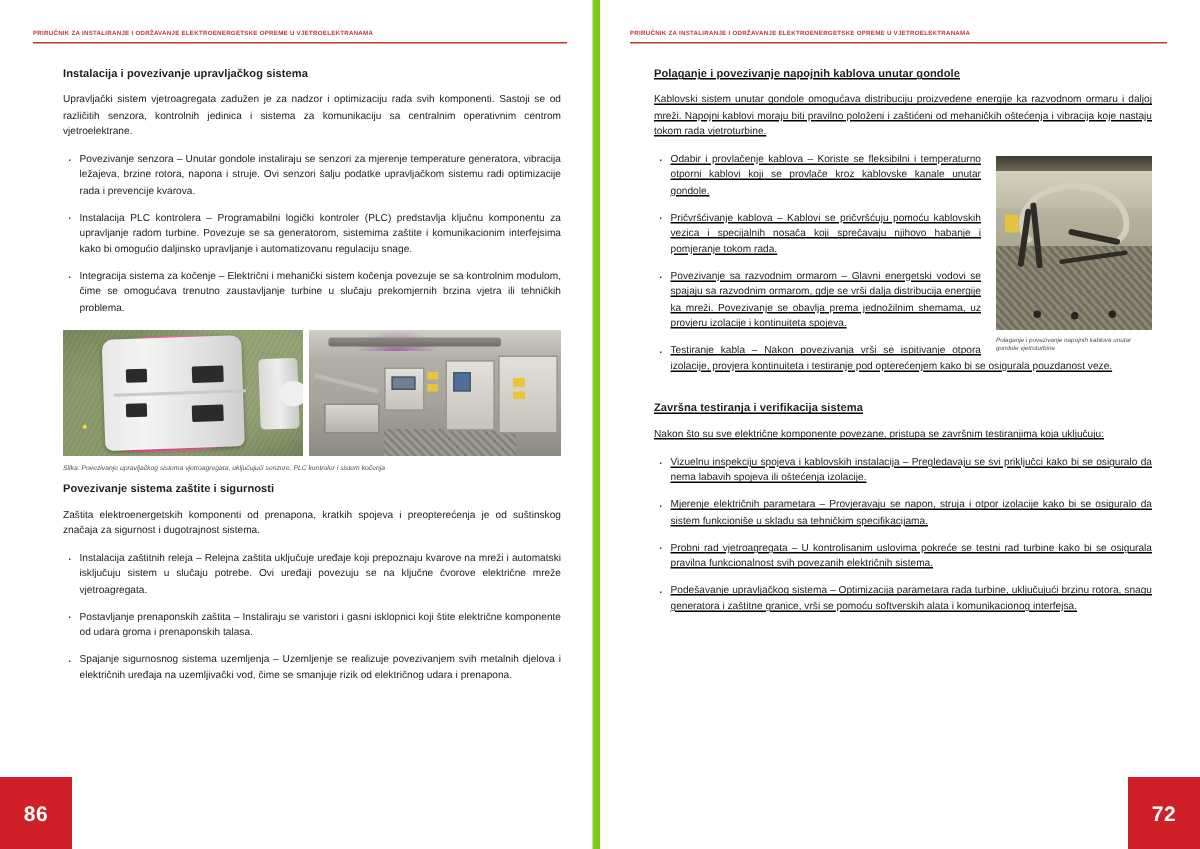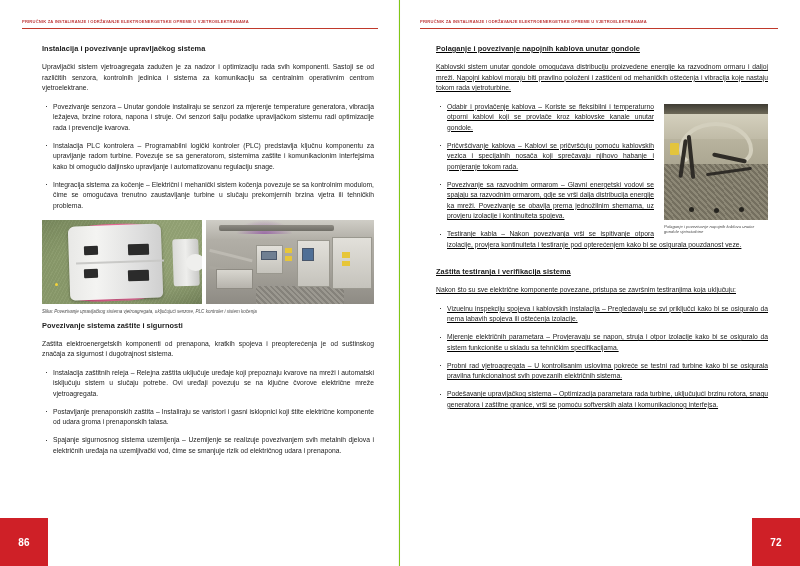--- a/index.html
+++ b/index.html
@@ -15,21 +15,21 @@
     background: #ffffff;
     display: flex;
   }
   
   .page {
     position: relative;
     width: 400px; height: 566px;
     background: #ffffff;
     overflow: hidden;
   }
-  .page.left  { border-right: 1px solid #84cc16; }
+  .page.left  { border-right: 5px solid #84cc16; }
   
   #gutter {
     position: absolute; left: 398px; top: 0; width: 5px; height: 566px;
     background: linear-gradient(to right, rgba(0,0,0,0.055), rgba(0,0,0,0.012) 45%, rgba(0,0,0,0.0) 70%);
     pointer-events: none; z-index: 5;
   }
   
   .runhead {
     position: absolute; top: 19px;
     font-size: 4.1px;
@@ -121,21 +121,21 @@
   .floatfig .photo.c { width: 104px; height: 116px; }
   .floatfig figcaption.cap { margin-top: 4px; font-size: 4.2px; line-height: 5.6px; }
 
   
   .pagetab {
     position: absolute;
     bottom: 0;
     width: 48px; height: 48px;
     background: #cf2027;
     color: #ffffff;
-    font-size: 10px;
+    font-size: 14px;
     font-weight: 700;
     display: flex;
     align-items: center;
     justify-content: center;
     letter-spacing: .3px;
     margin-top: 44px;
   }
   .left  .pagetab { left: 0; }
   .right .pagetab { right: 0; }
 
@@ -337,21 +337,21 @@
 
       <ul class="blist">
         <li>Odabir i provlačenje kablova – Koriste se fleksibilni i temperaturno otporni kablovi koji se provlače kroz kablovske kanale unutar gondole.</li>
         <li>Pričvršćivanje kablova – Kablovi se pričvršćuju pomoću kablovskih vezica i specijalnih nosača koji sprečavaju njihovo habanje i pomjeranje tokom rada.</li>
         <li>Povezivanje sa razvodnim ormarom – Glavni energetski vodovi se spajaju sa razvodnim ormarom, gdje se vrši dalja distribucija energije ka mreži. Povezivanje se obavlja prema jednožilnim shemama, uz provjeru izolacije i kontinuiteta spojeva.</li>
         <li>Testiranje kabla – Nakon povezivanja vrši se ispitivanje otpora izolacije, provjera kontinuiteta i testiranje pod opterećenjem kako bi se osigurala pouzdanost veze.</li>
       </ul>
 
       <div style="clear:both"></div>
 
-      <h2 class="section" style="margin-top:10px">Zaštita testiranja i verifikacija sistema</h2>
+      <h2 class="section" style="margin-top:10px">Završna testiranja i verifikacija sistema</h2>
 
       <p class="body">Nakon što su sve električne komponente povezane, pristupa se završnim testiranjima koja uključuju:</p>
 
       <ul class="blist">
         <li>Vizuelnu inspekciju spojeva i kablovskih instalacija – Pregledavaju se svi priključci kako bi se osiguralo da nema labavih spojeva ili oštećenja izolacije.</li>
         <li>Mjerenje električnih parametara – Provjeravaju se napon, struja i otpor izolacije kako bi se osiguralo da sistem funkcioniše u skladu sa tehničkim specifikacijama.</li>
         <li>Probni rad vjetroagregata – U kontrolisanim uslovima pokreće se testni rad turbine kako bi se osigurala pravilna funkcionalnost svih povezanih električnih sistema.</li>
         <li>Podešavanje upravljačkog sistema – Optimizacija parametara rada turbine, uključujući brzinu rotora, snagu generatora i zaštitne granice, vrši se pomoću softverskih alata i komunikacionog interfejsa.</li>
       </ul>
 

